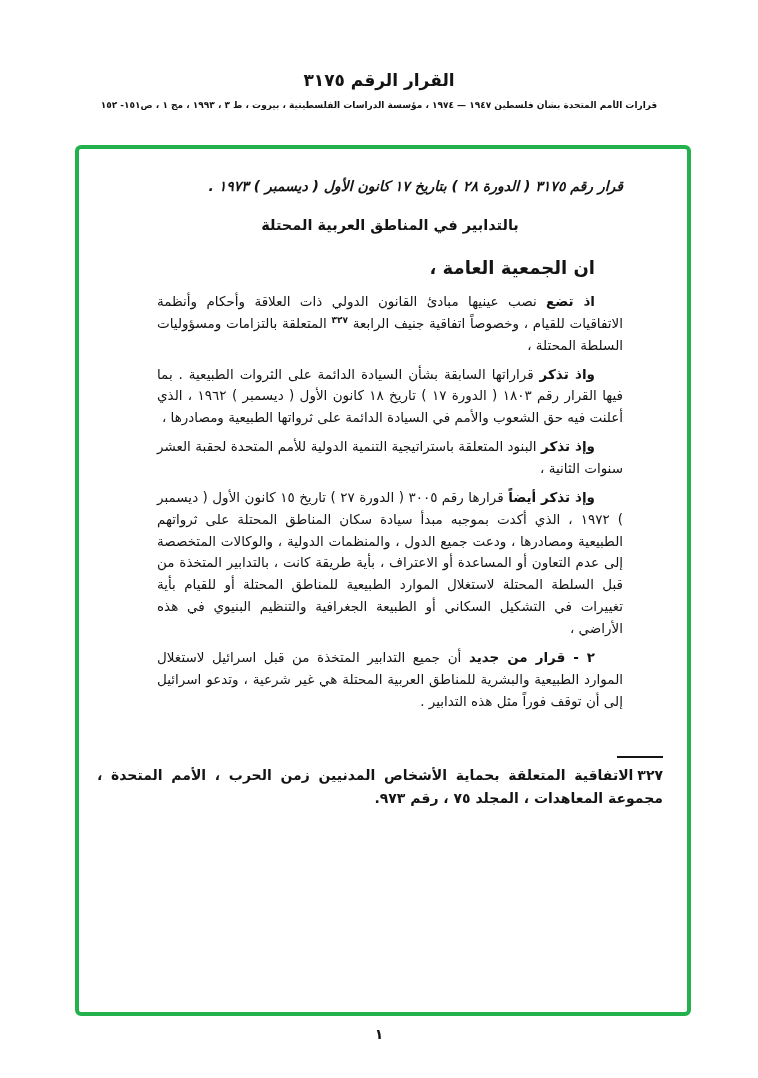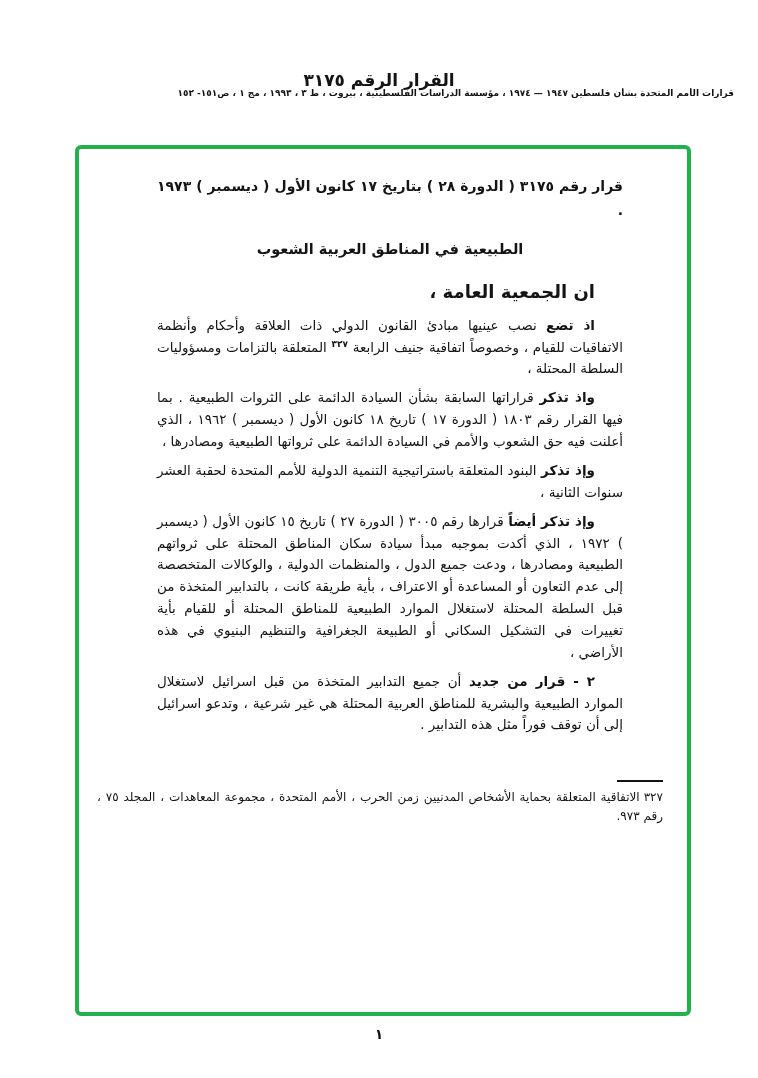--- a/index.html
+++ b/index.html
@@ -11,38 +11,38 @@
     position: relative;
     overflow: hidden;
   }
   .sheet { width: 758px; height: 1078px; position: relative; direction: rtl; }
 
   .doc-title {
     position: absolute; top: 70px; left: 0; right: 0;
     text-align: center; font-size: 17px; font-weight: bold;
   }
   .source-line {
-    position: absolute; top: 88px; left: 24px; right: 24px;
-    font-size: 9px; font-weight: bold;
+    position: absolute; top: 100px; left: 24px; right: 24px;
+    text-align: center; font-size: 9px; font-weight: bold;
     letter-spacing: 0.1px; white-space: nowrap; overflow: hidden;
   }
 
   .green-box {
     position: absolute; top: 145px; right: 67px;
     width: 616px; height: 871px;
     border: 4px solid #22b14c;
     border-radius: 6px;
     overflow: hidden;
     background: #ffffff;
   }
   .content { padding: 26px 64px 0 78px; }
 
   .intro {
     font-size: 14px; font-weight: bold; line-height: 1.7;
-    text-align: justify; margin-bottom: 12px;
+    text-align: justify; margin-bottom: 12px; font-style: italic;
   }
   .res-title {
     text-align: center; font-weight: bold; font-size: 14.5px;
     line-height: 1.75; margin: 14px 0 16px 0;
   }
   .opener {
     font-size: 18px; font-weight: bold; line-height: 1.6;
     text-indent: 28px; margin-bottom: 8px;
   }
   .body-par {
@@ -51,21 +51,21 @@
   }
   .lead { font-weight: bold; margin-top: 10px; }
   .op-num { font-weight: bold; }
   .fn-ref {
     font-size: 9px; vertical-align: super; line-height: 0; font-weight: bold;
   }
 
   .footnote-area { margin: 44px 24px 0 18px; }
   .fn-rule { width: 46px; height: 2px; background: #141414; margin-bottom: 6px; }
   .footnote {
-    font-size: 12px; font-weight: normal; line-height: 1.6; text-align: justify;
+    font-size: 14px; font-weight: bold; line-height: 1.6; text-align: justify;
   }
   .fn-marker { margin-left: 4px; }
 
   .page-number {
     position: absolute; top: 1026px; left: 0; right: 0;
     text-align: center; font-size: 14px; font-weight: bold;
   }
 </style>
 </head>
 <body>
@@ -75,21 +75,21 @@
   <h1 class="doc-title">القرار الرقم ٣١٧٥</h1>
 
   <div class="source-line">قرارات الأمم المتحدة بشأن فلسطين ١٩٤٧ — ١٩٧٤ ، مؤسسة الدراسات الفلسطينية ، بيروت ، ط ٣ ، ١٩٩٣ ، مج ١ ، ص١٥١- ١٥٢</div>
 
   <div class="green-box">
     <div class="content">
 
       <p class="intro">قرار رقم ٣١٧٥ ( الدورة ٢٨ ) بتاريخ ١٧ كانون الأول ( ديسمبر ) ١٩٧٣ .</p>
 
       <div class="res-title">
-        <div>الطبيعية في المناطق العربية الشعوب</div>
+        <div>بالتدابير في المناطق العربية المحتلة</div>
       </div>
 
       <p class="opener">ان الجمعية العامة ،</p>
 
       <p class="body-par">
         <span class="lead">اذ تضع</span><span> نصب عينيها مبادئ القانون الدولي ذات العلاقة وأحكام وأنظمة الاتفاقيات للقيام ، وخصوصاً اتفاقية جنيف الرابعة </span><sup class="fn-ref">٣٢٧</sup><span> المتعلقة بالتزامات ومسؤوليات السلطة المحتلة ،</span>
       </p>
 
       <p class="body-par">
         <span class="lead">واذ تذكر</span><span> قراراتها السابقة بشأن السيادة الدائمة على الثروات الطبيعية . بما فيها القرار رقم ١٨٠٣ ( الدورة ١٧ ) تاريخ ١٨ كانون الأول ( ديسمبر ) ١٩٦٢ ، الذي أعلنت فيه حق الشعوب والأمم في السيادة الدائمة على ثرواتها الطبيعية ومصادرها ،</span>

